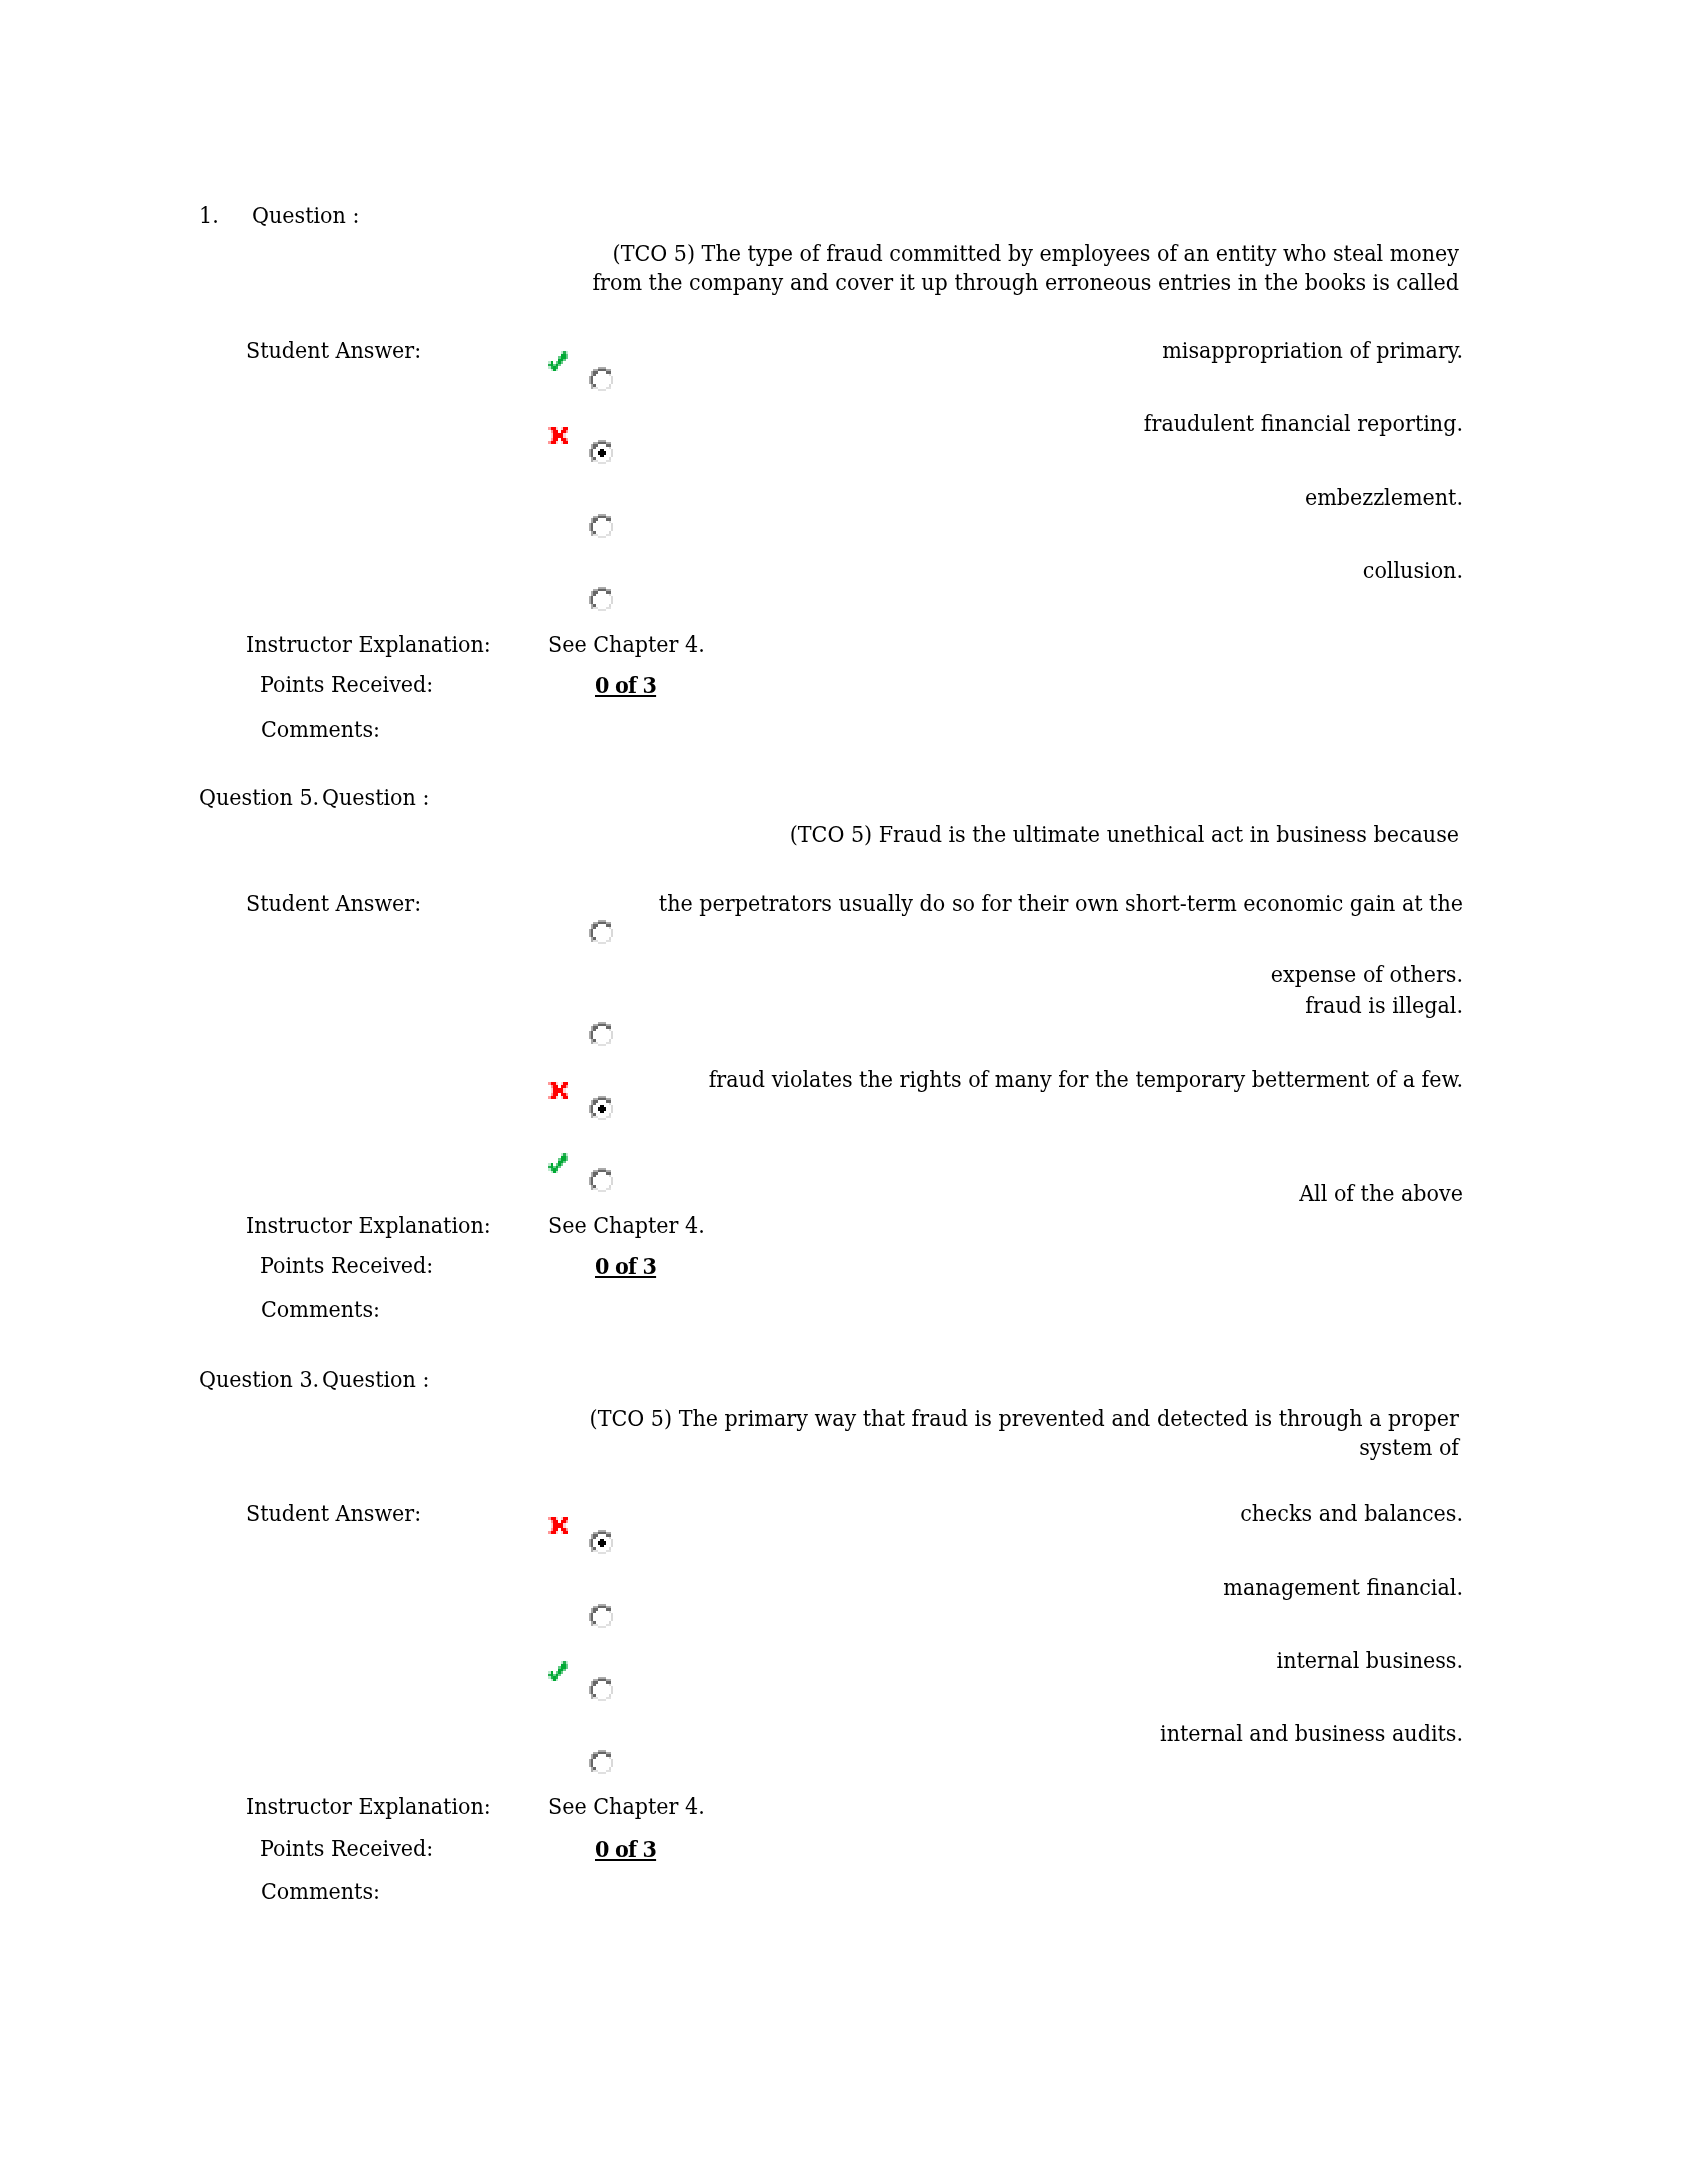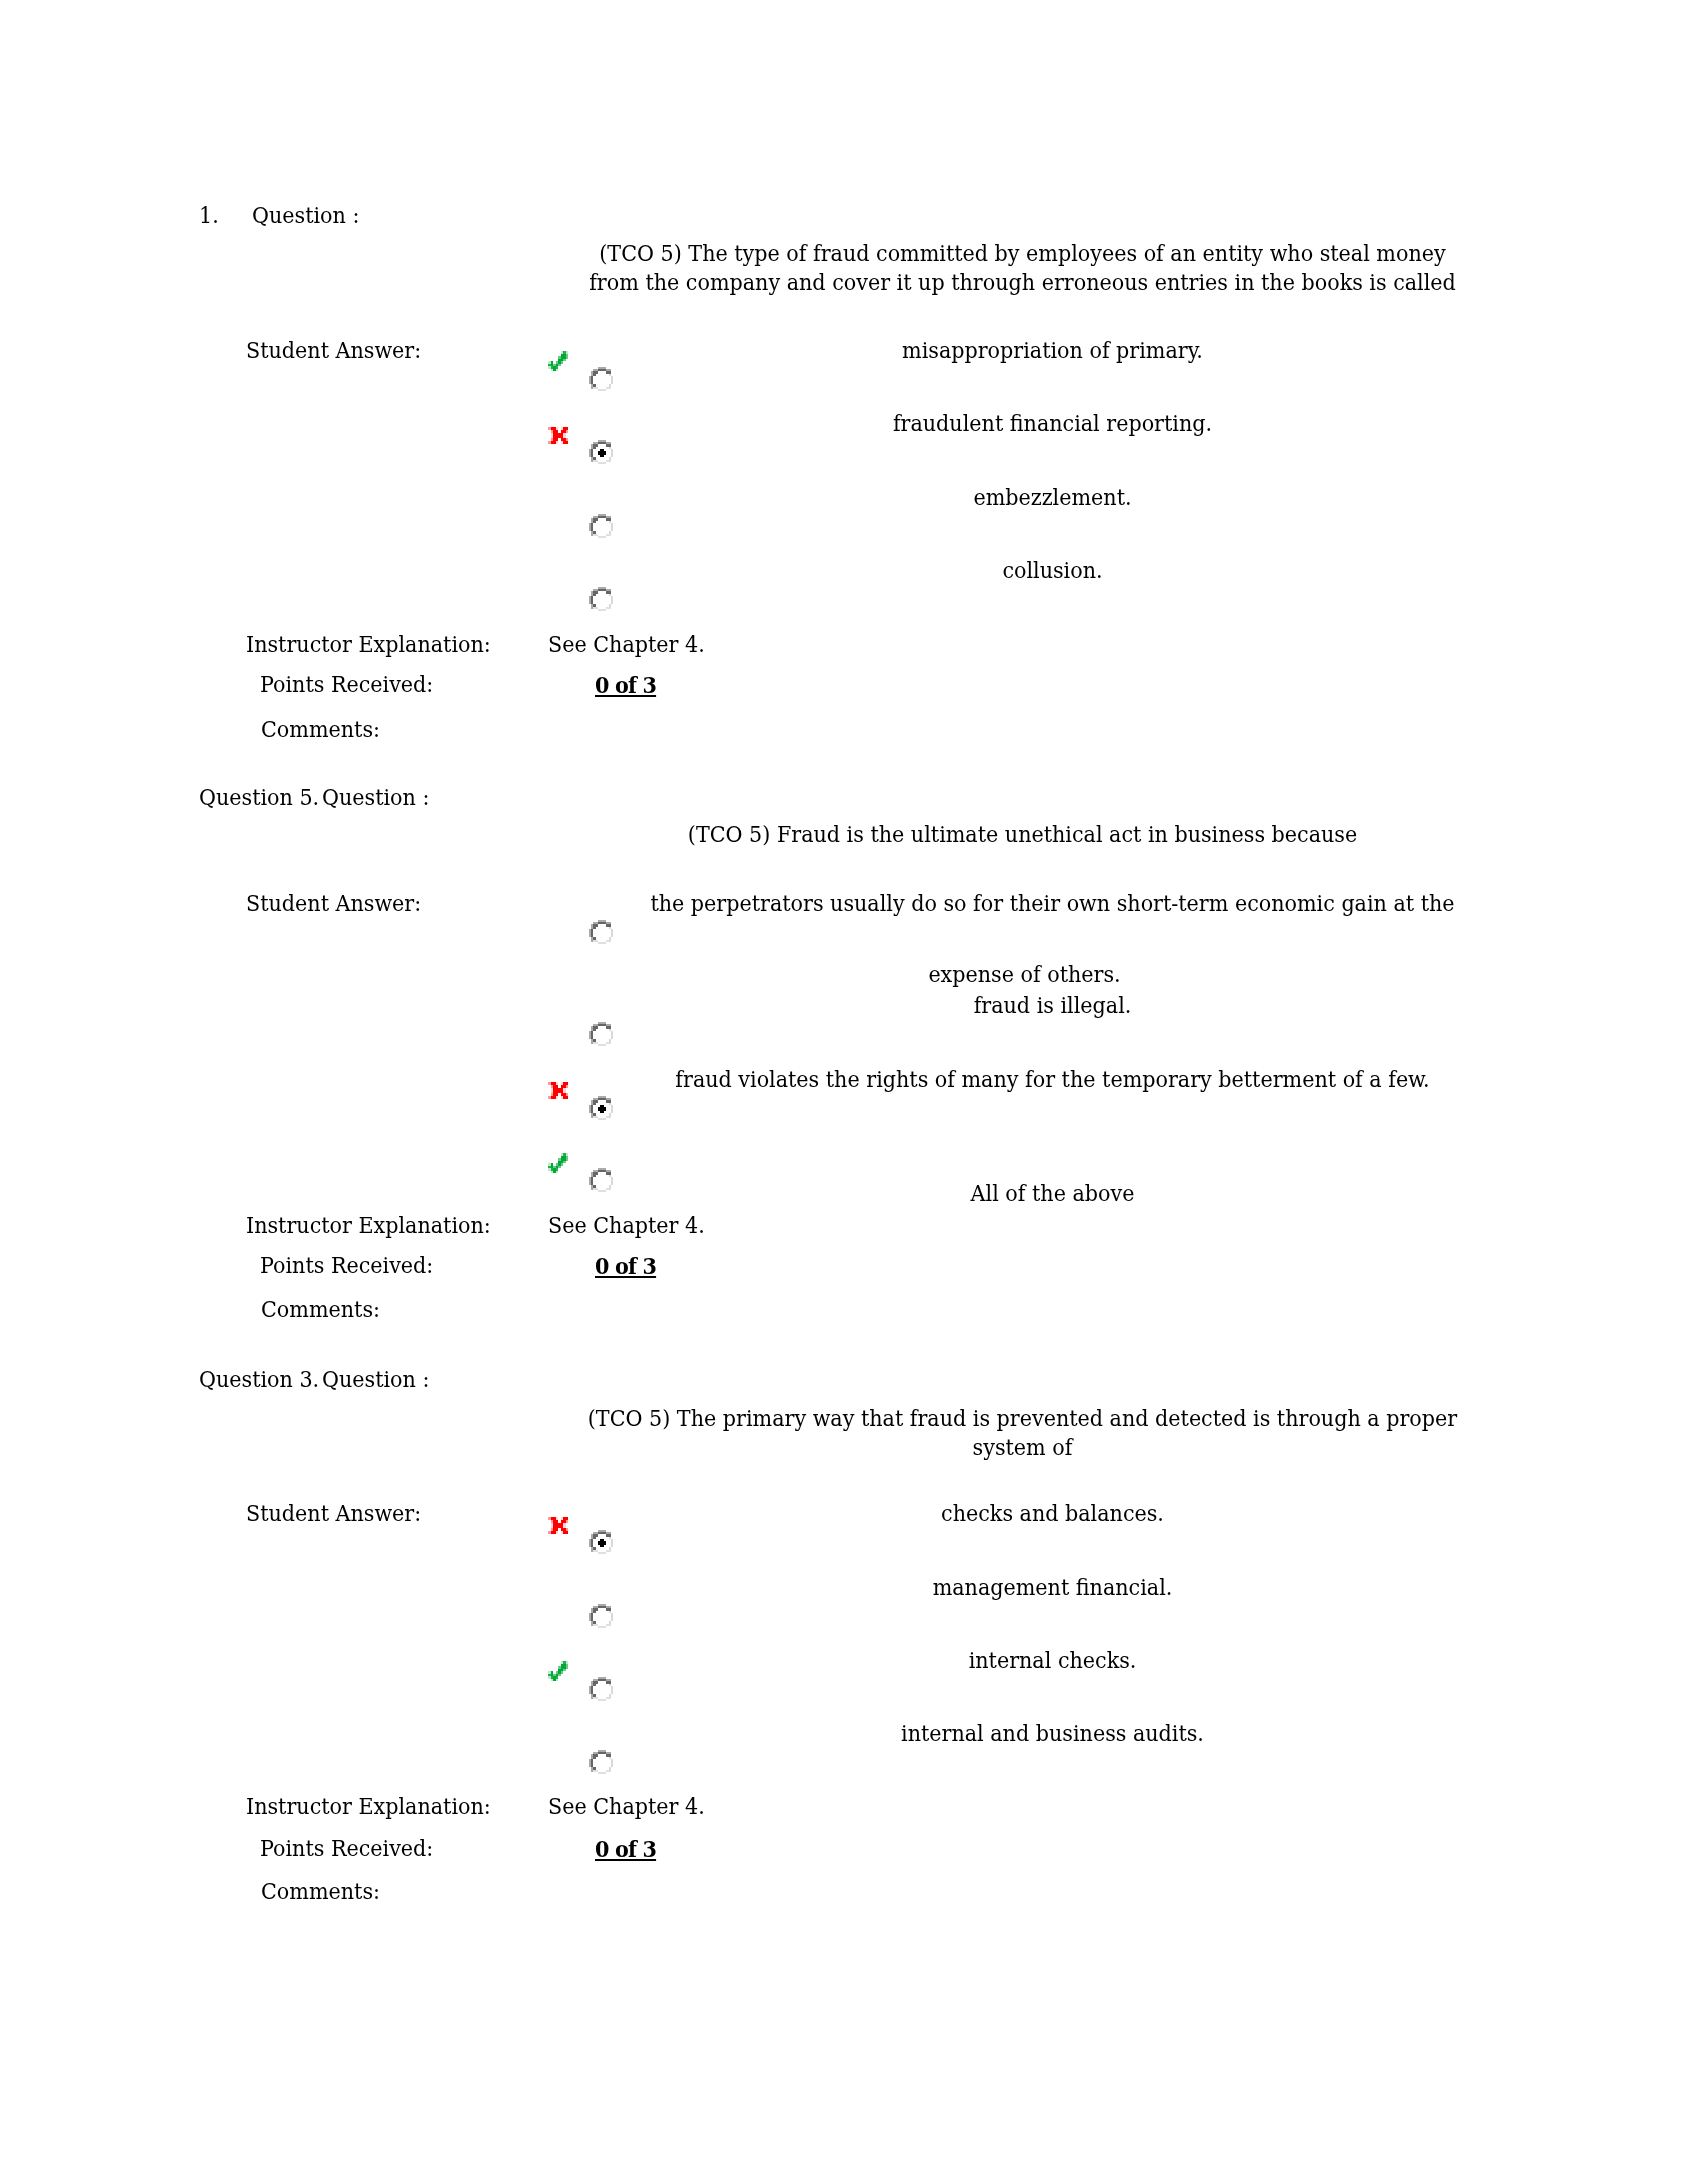--- a/index.html
+++ b/index.html
@@ -3,21 +3,21 @@
 <meta charset="utf-8">
 <title>Quiz Results</title>
 <style>
   html,body{margin:0;padding:0;background:#ffffff;}
   body{width:1687px;height:2183px;overflow:hidden;
        font-family:"DejaVu Serif Condensed","DejaVu Serif",serif;
        color:#000000;}
   .page{position:relative;width:1687px;height:2183px;background:#ffffff;
         overflow:hidden;filter:saturate(1);}
   .txt{position:absolute;white-space:pre;font-size:23px;line-height:29px;}
-  .para{position:absolute;font-size:23px;line-height:29px;text-align:center;}
+  .para{position:absolute;font-size:23px;line-height:29px;text-align:right;}
   .bold{font-weight:bold;letter-spacing:-0.8px;text-decoration:underline;}
   .strut{display:inline-block;width:0;height:0.7px;vertical-align:-49px;}
   .gap{display:inline-block;width:56px;}
   .icon{position:absolute;}
   .icon svg{display:block;shape-rendering:crispEdges;}
   .icon[data-icon="radio"]{width:24px;height:24px;}
   .icon[data-icon="check"]{width:20.4px;height:20.4px;}
   .icon[data-icon="cross"]{width:20px;height:17px;}
 </style>
 </head>
@@ -557,21 +557,21 @@
           <rect x="10" y="7" width="1" height="1" fill="#d9d9d9"></rect>
           <rect x="1" y="8" width="1" height="1" fill="#aaaaaa"></rect>
           <rect x="2" y="8" width="1" height="1" fill="#666666"></rect>
           <rect x="9" y="8" width="1" height="1" fill="#d9d9d9"></rect>
           <rect x="1" y="9" width="1" height="1" fill="#aaaaaa"></rect>
           <rect x="2" y="9" width="2" height="1" fill="#e0e0e0"></rect>
           <rect x="8" y="9" width="2" height="1" fill="#e0e0e0"></rect>
           <rect x="4" y="10" width="4" height="1" fill="#e0e0e0"></rect>
         </svg>
       </div>
-  <div class="optrow para" style="left:586px;top:1646px;width:877px"><span class="strut"></span><span class="gap"></span><span>internal checks.</span></div>
+  <div class="optrow para" style="left:586px;top:1646px;width:877px"><span class="strut"></span><span class="gap"></span><span>internal business.</span></div>
   <div class="icon" style="left:589px;top:1677px" data-icon="radio">
         <svg width="100%" height="100%" viewBox="0 0 11 11" preserveAspectRatio="none">
           <rect x="4" y="0" width="4" height="1" fill="#aaaaaa"></rect>
           <rect x="2" y="1" width="2" height="1" fill="#aaaaaa"></rect>
           <rect x="4" y="1" width="4" height="1" fill="#666666"></rect>
           <rect x="8" y="1" width="2" height="1" fill="#aaaaaa"></rect>
           <rect x="1" y="2" width="1" height="1" fill="#aaaaaa"></rect>
           <rect x="2" y="2" width="2" height="1" fill="#666666"></rect>
           <rect x="8" y="2" width="2" height="1" fill="#666666"></rect>
           <rect x="1" y="3" width="1" height="1" fill="#aaaaaa"></rect>

